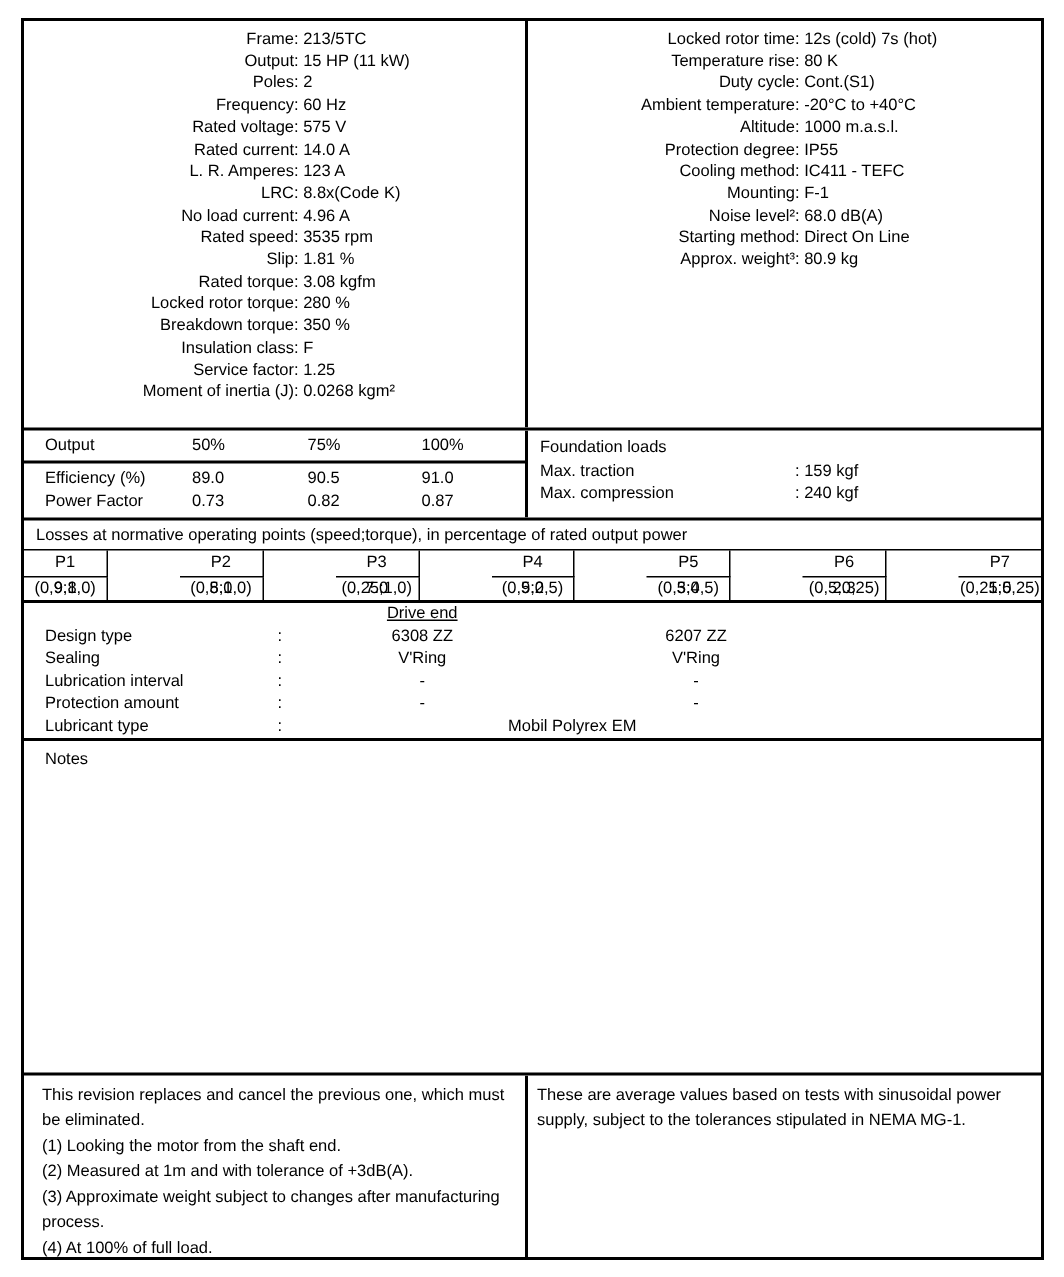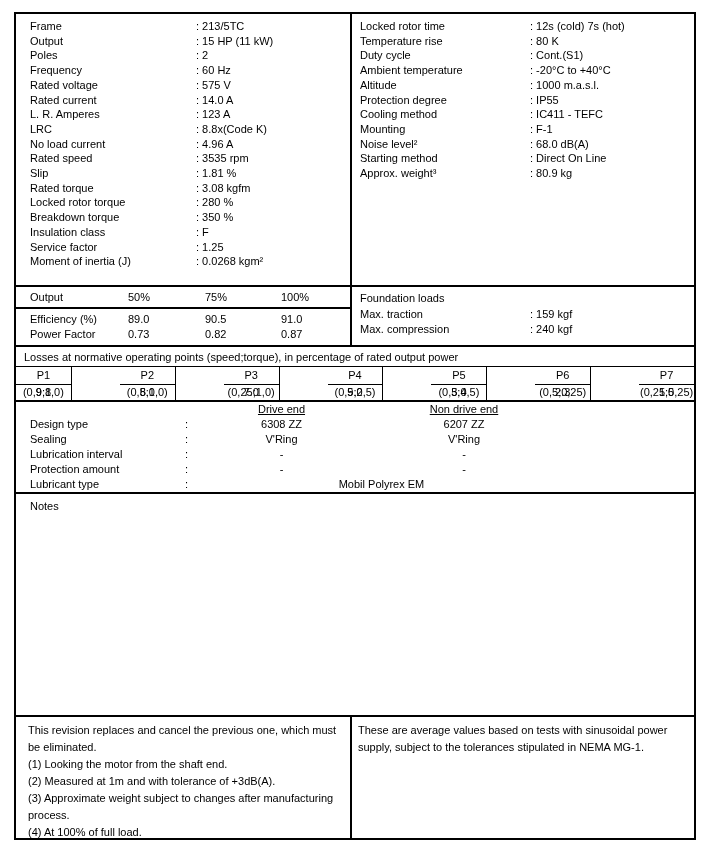--- a/index.html
+++ b/index.html
@@ -16,21 +16,21 @@
   .sec-specs{height:271px;}
   .sec-perf{height:60px;border-top:2px solid #000;}
   .sec-losses{height:55px;border-top:2px solid #000;}
   .sec-bearings{height:92px;border-top:2px solid #000;}
   .sec-notes{height:223px;border-top:2px solid #000;}
   .sec-footer{height:123px;border-top:2px solid #000;}
   .cols{display:flex;height:100%;}
   .col-l{width:336px;flex-shrink:0;border-right:2px solid #000;box-sizing:border-box;}
   .col-r{flex:1;box-sizing:border-box;}
   
-  .speccol{padding-top:5px;}
+  .speccol{padding-top:5px;text-align:right;}
   .srow{display:flex;line-height:14.7px;padding-left:14px;}
   .col-r .srow{padding-left:8px;}
   .srow .lbl{width:166px;flex-shrink:0;}
   .col-r .srow .lbl{width:170px;}
   
   .prow{display:flex;padding-left:14px;line-height:15px;}
   .phead{height:22px;border-bottom:2px solid #000;align-items:center;box-sizing:border-box;}
   .prow .pc0{width:98px;flex-shrink:0;}
   .prow .pc1{width:77px;flex-shrink:0;}
   .prow .pc2{width:76px;flex-shrink:0;}
@@ -244,21 +244,20 @@
       <span class="lcell">2.3</span>
       <span class="lcell">1.5</span>
     </div>
   </div>
 
   <div class="sec sec-bearings">
     <div class="brow">
       <span class="bc0"></span>
       <span class="bc1"></span>
       <span class="bc2 u">Drive end</span>
-      <span class="bc3 u">Non drive end</span>
     </div>
     <div class="brow">
       <span class="bc0">Design type</span>
       <span class="bc1">:</span>
       <span class="bc2">6308 ZZ</span>
       <span class="bc3">6207 ZZ</span>
     </div>
     <div class="brow">
       <span class="bc0">Sealing</span>
       <span class="bc1">:</span>

